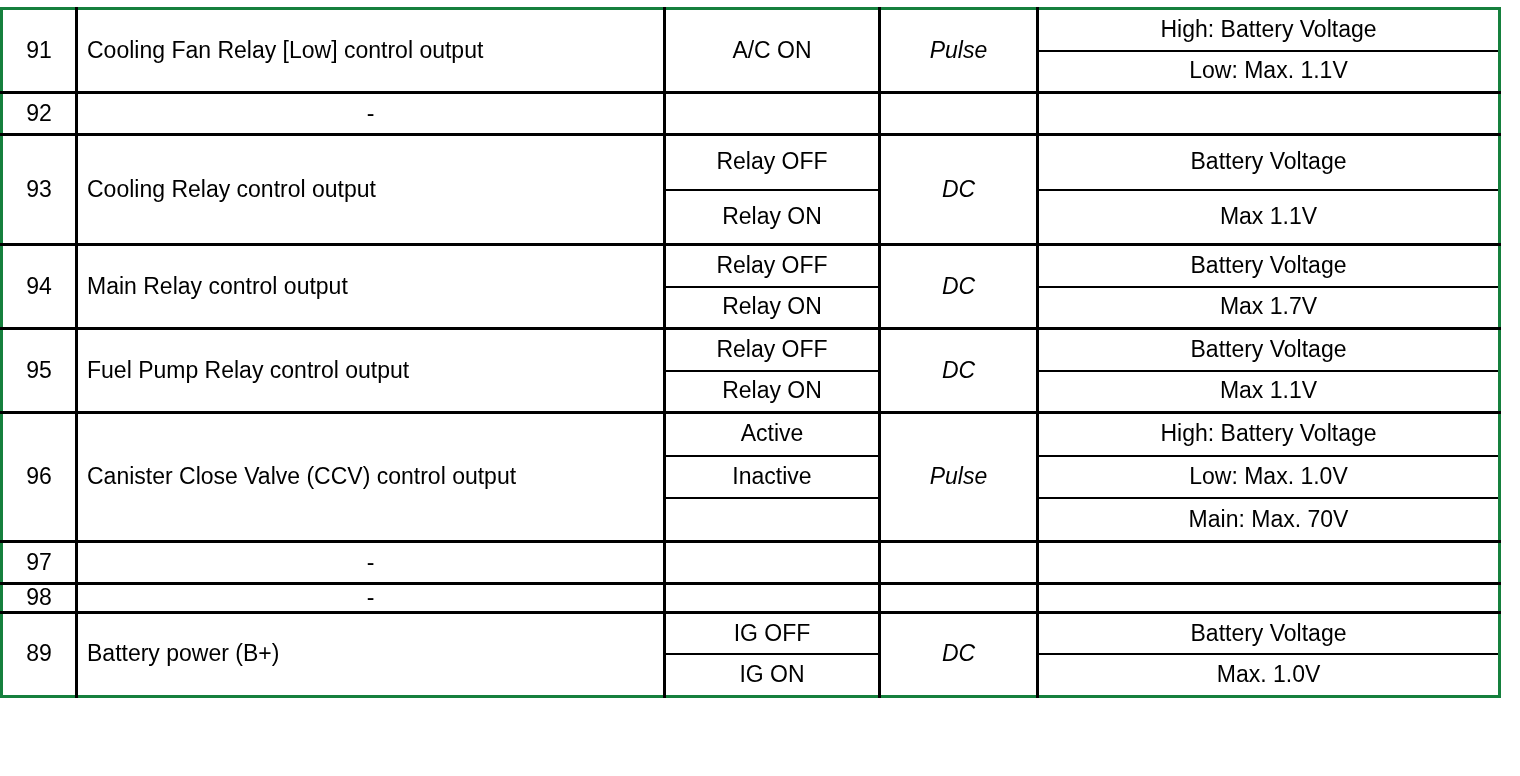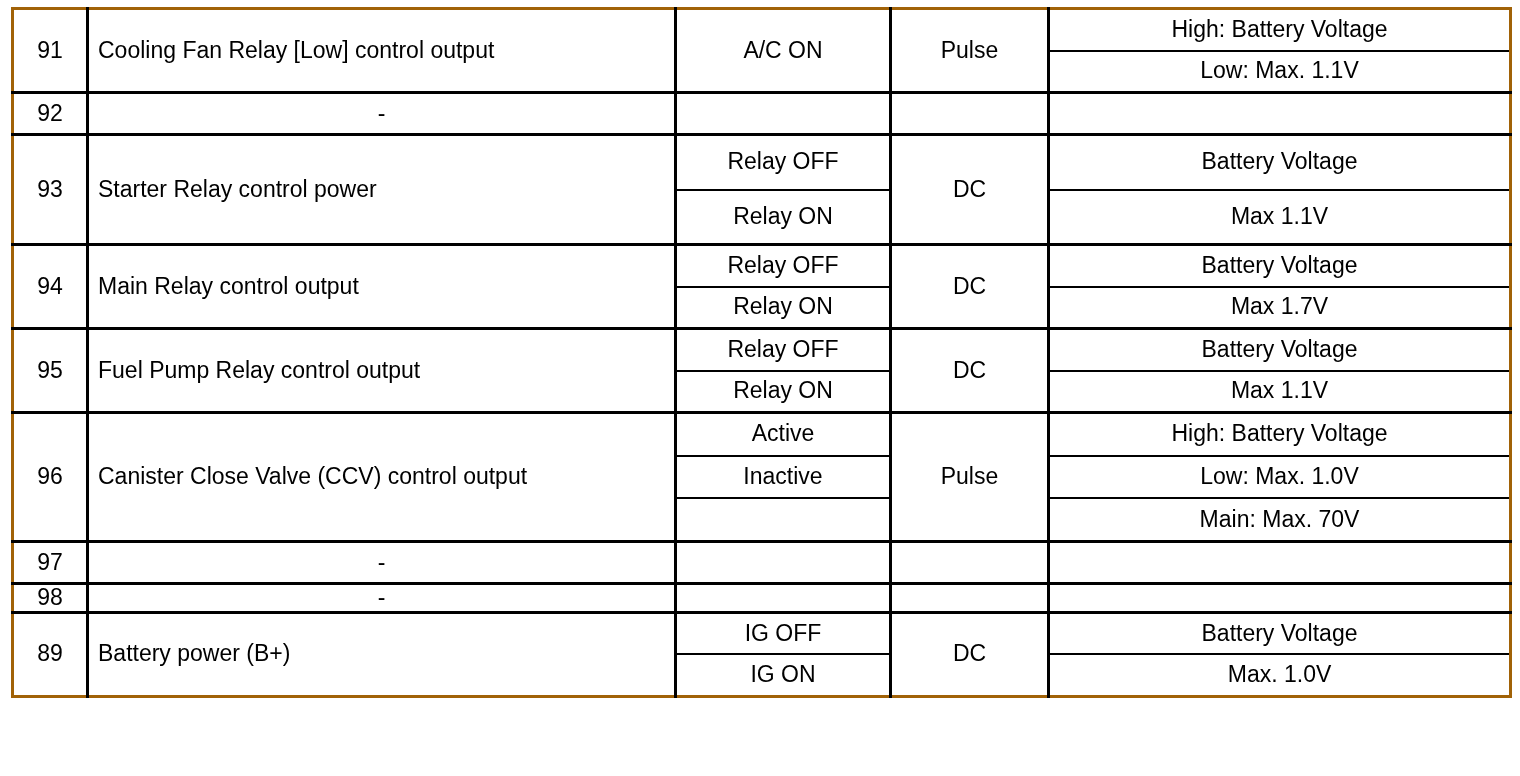--- a/index.html
+++ b/index.html
@@ -18,26 +18,26 @@
   .sheet {
     position: relative;
     width: 1520px;
     height: 776px;
     background: #ffffff;
   }
 
   
   .pin-table {
     position: absolute;
-    left: 11px;
+    left: 0;
     top: 7px;
     width: 1498px;
     border-collapse: collapse;
     table-layout: fixed;
-    border: 3px solid #a16207;
+    border: 3px solid #15803d;
   }
 
   .pin-table col.c-pin   { width: 75px;  }
   .pin-table col.c-desc  { width: 588px; }
   .pin-table col.c-cond  { width: 215px; }
   .pin-table col.c-type  { width: 158px; }
   .pin-table col.c-val   { width: 462px; }
 
   
   .pin-table > tbody > tr > td {
@@ -92,20 +92,21 @@
   }
 
   .cell-stackhost {
     padding: 0 !important;
     height: 1px; 
   }
 
   .cell-type {
     text-align: center;
     font-size: 23px;
+    font-style: italic;
   }
 
   
   .h-91  { height: 84px; }
   .h-92  { height: 42px; }
   .h-93  { height: 110px; }
   .h-94  { height: 84px; }
   .h-95  { height: 84px; margin-top: 24px; }
   .h-96  { height: 129px; }
   .h-97  { height: 42px; }
@@ -156,21 +157,21 @@
         <td class="cell-type"></td>
         <td class="cell-stackhost">
           <div class="stack">
             <div class="sub"></div>
           </div>
         </td>
       </tr>
 
       <tr class="h-93">
         <td class="cell-pin">93</td>
-        <td class="cell-desc">Starter Relay control power</td>
+        <td class="cell-desc">Cooling Relay control output</td>
         <td class="cell-stackhost">
           <div class="stack">
             <div class="sub">Relay OFF</div>
             <div class="sub">Relay ON</div>
           </div>
         </td>
         <td class="cell-type">DC</td>
         <td class="cell-stackhost">
           <div class="stack">
             <div class="sub">Battery Voltage</div>

